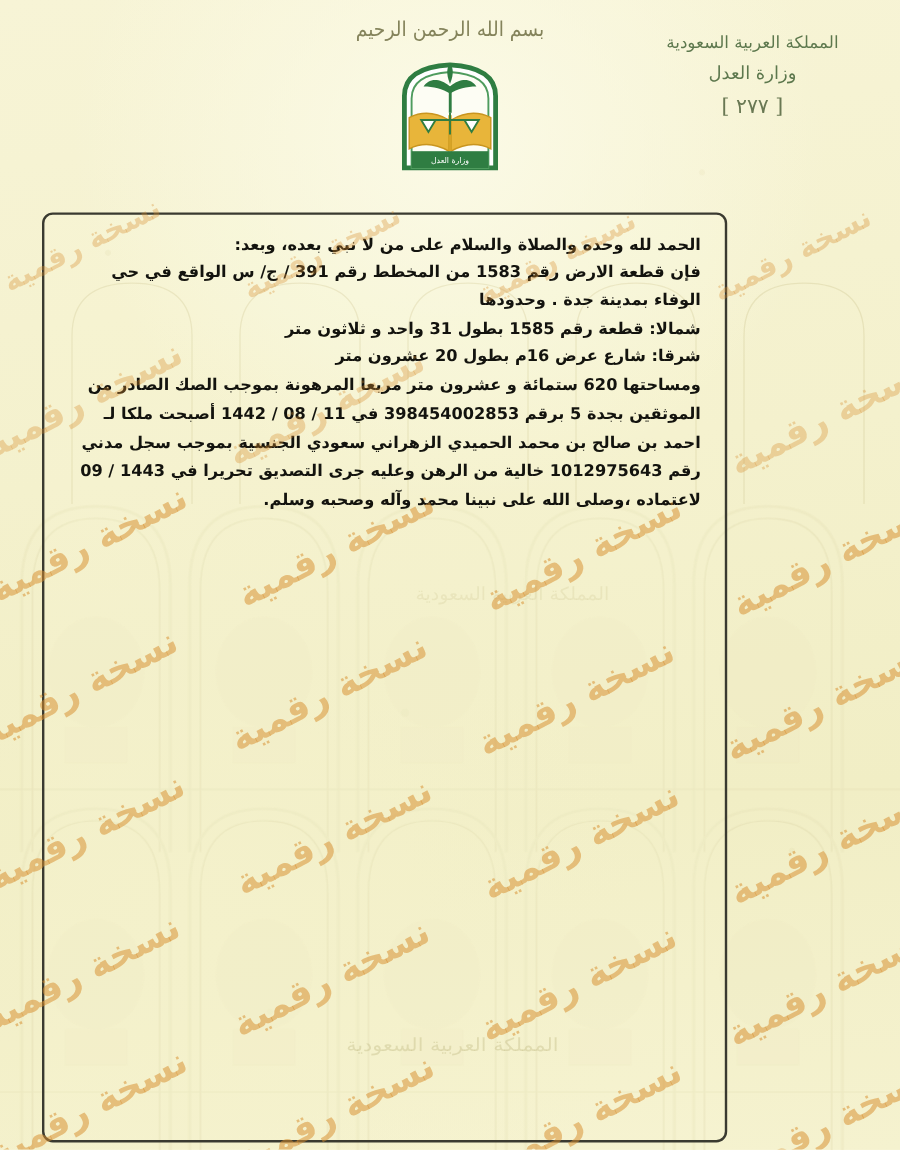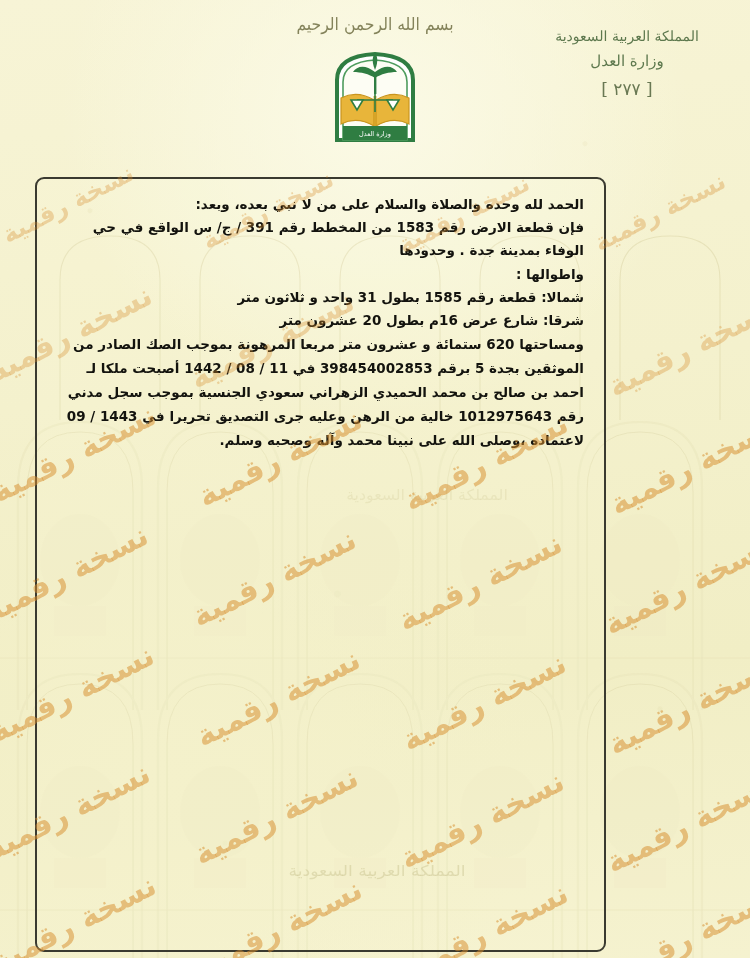--- a/index.html
+++ b/index.html
@@ -253,21 +253,20 @@
         <rect x="16" y="76" width="64" height="14" fill="#2f7d42"></rect>
         <text x="48" y="86" font-size="6.5" fill="#ffffff" text-anchor="middle" font-family="DejaVu Sans, sans-serif">وزارة العدل</text>
       </svg>
     </div>
   </div>
 
   <div class="deed-frame">
     <div class="deed-body">
       <p class="ln">الحمد لله وحده والصلاة والسلام على من لا نبي بعده، وبعد:</p>
       <p class="ln">فإن قطعة الارض رقم 1583 من المخطط رقم 391 / ج/ س الواقع في حي الوفاء بمدينة جدة . وحدودها</p>
-      <p class="ln">واطوالها :</p>
       <p class="ln">شمالا: قطعة رقم 1585 بطول 31 واحد و ثلاثون متر</p>
       <p class="ln">شرقا: شارع عرض 16م بطول 20 عشرون متر</p>
       <p class="wrapline">ومساحتها 620 ستمائة و عشرون متر مربعا المرهونة بموجب الصك الصادر من الموثقين بجدة 5 برقم 398454002853 في 11 / 08 / 1442 أصبحت ملكا لـ احمد بن صالح بن محمد الحميدي الزهراني سعودي الجنسية بموجب سجل مدني رقم 1012975643 خالية من الرهن وعليه جرى التصديق تحريرا في 1443 / 09 لاعتماده ،وصلى الله على نبينا محمد وآله وصحبه وسلم.</p>
     </div>
   </div>
 
   <div class="watermark-layer">
     <div class="wm small pale" style="top:190px;  left:-4px;   transform:rotate(-27deg);">نسخة رقمية</div>
     <div class="wm small pale" style="top:196px;  left:196px;  transform:rotate(-27deg);">نسخة رقمية</div>
     <div class="wm small pale" style="top:200px;  left:392px;  transform:rotate(-27deg);">نسخة رقمية</div>

